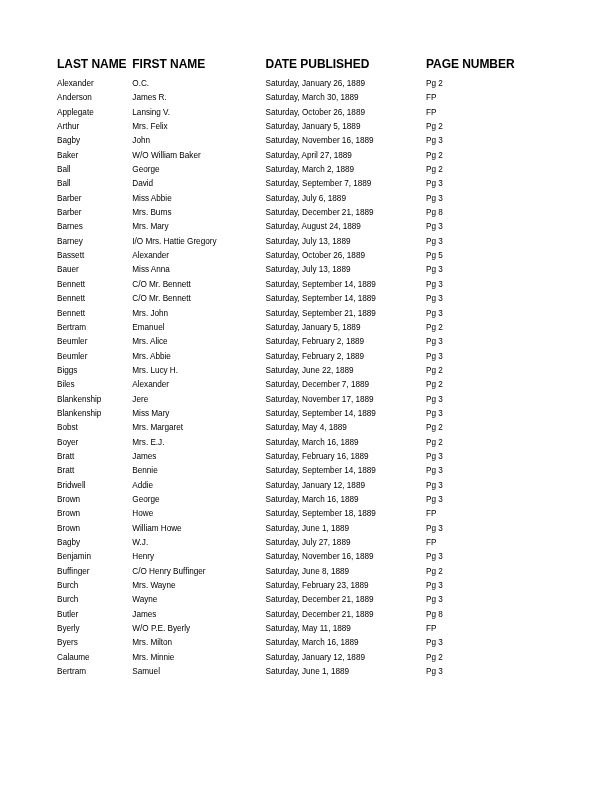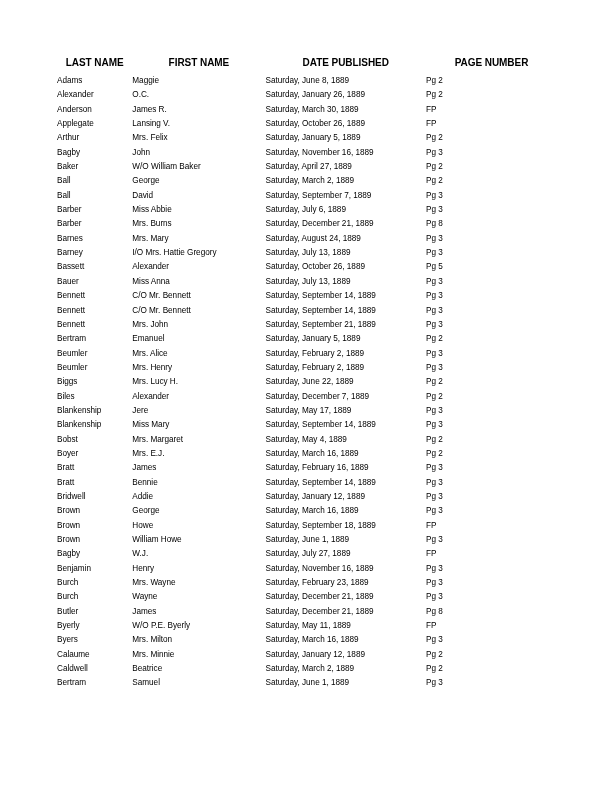--- a/index.html
+++ b/index.html
@@ -32,23 +32,23 @@
     border-collapse: collapse;
     table-layout: fixed;
     font-size: 8.2px;
   }
   .index-table col.c-last  { width: 69px; }
   .index-table col.c-first { width: 122px; }
   .index-table col.c-date  { width: 147px; }
   .index-table col.c-page  { width: 120px; }
 
   .index-table thead th {
-    text-align: center;
+    text-align: left;
     font-weight: bold;
-    font-size: 10px;
+    font-size: 12px;
     letter-spacing: -0.05px;
     padding: 0 0 6px 0;
     vertical-align: top;
     white-space: nowrap;
   }
   .index-table tbody td {
     text-align: left;
     font-weight: normal;
     padding: 0;
     height: 14.35px;
@@ -73,26 +73,20 @@
     <thead>
       <tr>
         <th>LAST NAME</th>
         <th>FIRST NAME</th>
         <th>DATE PUBLISHED</th>
         <th>PAGE NUMBER</th>
       </tr>
     </thead>
     <tbody id="table-body">
         <tr>
-          <td>Adams</td>
-          <td>Maggie</td>
-          <td>Saturday, June 8, 1889</td>
-          <td>Pg 2</td>
-        </tr>
-        <tr>
           <td>Alexander</td>
           <td>O.C.</td>
           <td>Saturday, January 26, 1889</td>
           <td>Pg 2</td>
         </tr>
         <tr>
           <td>Anderson</td>
           <td>James R.</td>
           <td>Saturday, March 30, 1889</td>
           <td>FP</td>
@@ -194,40 +188,40 @@
           <td>Pg 2</td>
         </tr>
         <tr>
           <td>Beumler</td>
           <td>Mrs. Alice</td>
           <td>Saturday, February 2, 1889</td>
           <td>Pg 3</td>
         </tr>
         <tr>
           <td>Beumler</td>
-          <td>Mrs. Henry</td>
+          <td>Mrs. Abbie</td>
           <td>Saturday, February 2, 1889</td>
           <td>Pg 3</td>
         </tr>
         <tr>
           <td>Biggs</td>
           <td>Mrs. Lucy H.</td>
           <td>Saturday, June 22, 1889</td>
           <td>Pg 2</td>
         </tr>
         <tr>
           <td>Biles</td>
           <td>Alexander</td>
           <td>Saturday, December 7, 1889</td>
           <td>Pg 2</td>
         </tr>
         <tr>
           <td>Blankenship</td>
           <td>Jere</td>
-          <td>Saturday, May 17, 1889</td>
+          <td>Saturday, November 17, 1889</td>
           <td>Pg 3</td>
         </tr>
         <tr>
           <td>Blankenship</td>
           <td>Miss Mary</td>
           <td>Saturday, September 14, 1889</td>
           <td>Pg 3</td>
         </tr>
         <tr>
           <td>Bobst</td>
@@ -281,20 +275,26 @@
           <td>Bagby</td>
           <td>W.J.</td>
           <td>Saturday, July 27, 1889</td>
           <td>FP</td>
         </tr>
         <tr>
           <td>Benjamin</td>
           <td>Henry</td>
           <td>Saturday, November 16, 1889</td>
           <td>Pg 3</td>
+        </tr>
+        <tr>
+          <td>Buffinger</td>
+          <td>C/O Henry Buffinger</td>
+          <td>Saturday, June 8, 1889</td>
+          <td>Pg 2</td>
         </tr>
         <tr>
           <td>Burch</td>
           <td>Mrs. Wayne</td>
           <td>Saturday, February 23, 1889</td>
           <td>Pg 3</td>
         </tr>
         <tr>
           <td>Burch</td>
           <td>Wayne</td>
@@ -316,26 +316,20 @@
         <tr>
           <td>Byers</td>
           <td>Mrs. Milton</td>
           <td>Saturday, March 16, 1889</td>
           <td>Pg 3</td>
         </tr>
         <tr>
           <td>Calaume</td>
           <td>Mrs. Minnie</td>
           <td>Saturday, January 12, 1889</td>
-          <td>Pg 2</td>
-        </tr>
-        <tr>
-          <td>Caldwell</td>
-          <td>Beatrice</td>
-          <td>Saturday, March 2, 1889</td>
           <td>Pg 2</td>
         </tr>
         <tr>
           <td>Bertram</td>
           <td>Samuel</td>
           <td>Saturday, June 1, 1889</td>
           <td>Pg 3</td>
         </tr>
       </tbody>
   </table>

